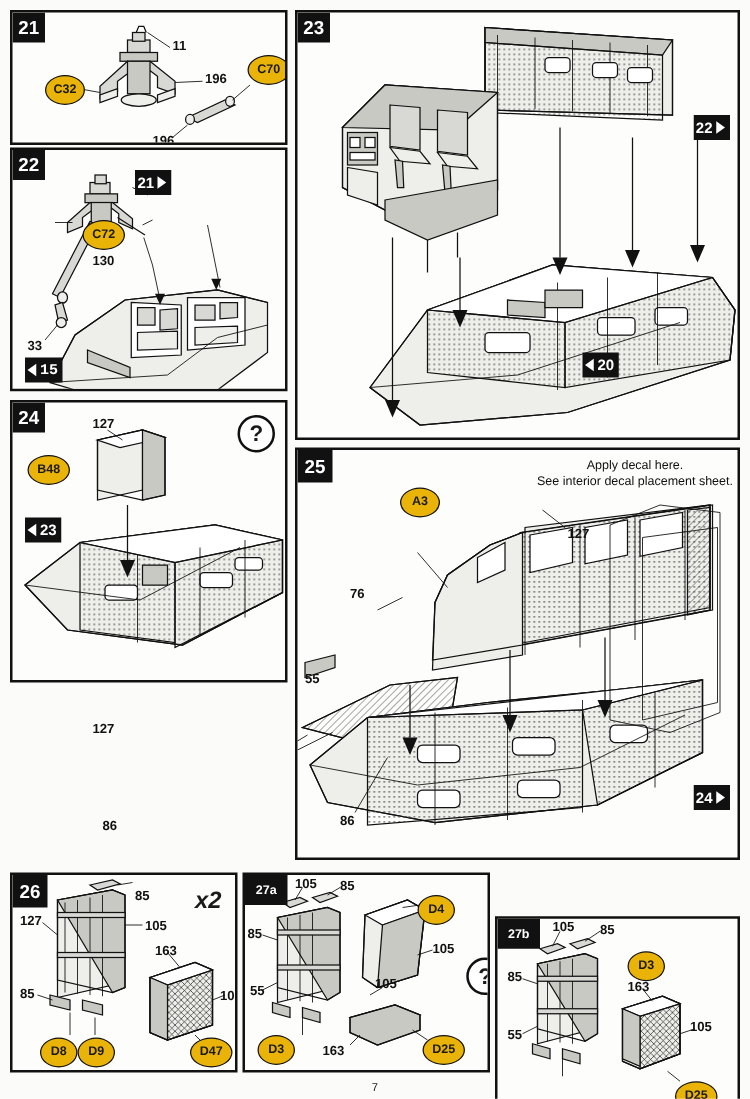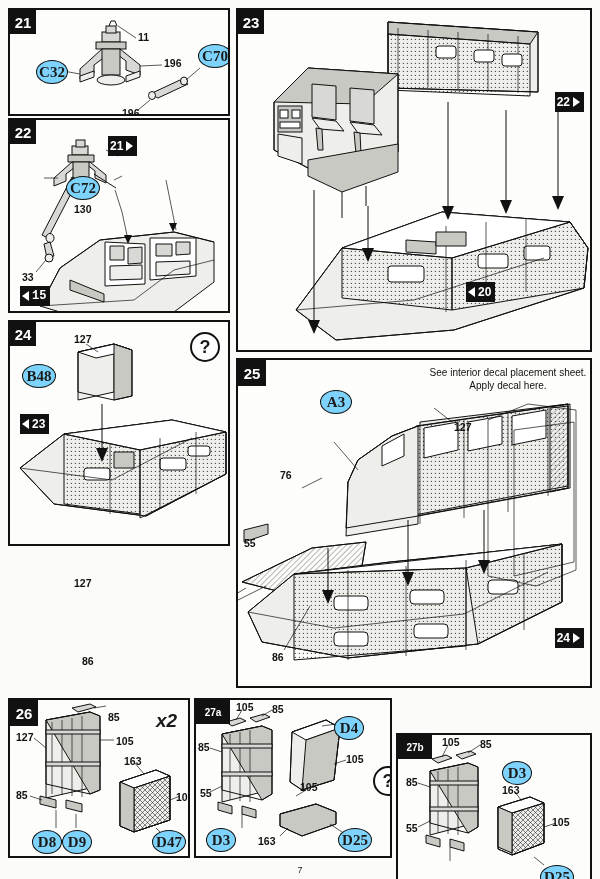--- a/index.html
+++ b/index.html
@@ -13,21 +13,21 @@
   
   .steptab{position:absolute;background:#111;color:#fff;font-weight:bold;display:flex;align-items:center;justify-content:center;font-size:15px;letter-spacing:0px;}
   .steptab.small{font-size:10px;}
 
   
   .gotostep{position:absolute;background:#111;color:#fff;font-weight:bold;font-size:12px;display:flex;align-items:center;justify-content:center;padding:1px 4px 1px 2px;}
   .gotostep .tri{width:0;height:0;border-top:5px solid transparent;border-bottom:5px solid transparent;border-right:7px solid #fff;margin-right:3px;}
   .gotostep.rightward .tri{border-right:none;border-left:7px solid #fff;margin-right:0;margin-left:3px;order:2;}
 
   
-  .bubble{position:absolute;border:1.6px solid #111;border-radius:50%;background:#7dd3fc;display:flex;align-items:center;justify-content:center;font-size:15px;font-weight:bold;line-height:1;font-family:Liberation Serif, serif;}
+  .bubble{position:absolute;border:1.6px solid #111;border-radius:50%;background:#eab308;display:flex;align-items:center;justify-content:center;font-size:10px;font-weight:bold;line-height:1;}
 
   
   .num{position:absolute;font-size:10.5px;font-weight:bold;color:#111;background:transparent;line-height:1;}
   .note{position:absolute;font-size:10px;color:#111;line-height:13px;text-align:center;}
 
   
   .qmark{position:absolute;width:26px;height:26px;border:2px solid #111;border-radius:50%;background:#fff;display:flex;align-items:center;justify-content:center;font-size:18px;font-weight:bold;}
 
   .x2{position:absolute;font-size:19px;font-weight:bold;font-style:italic;}
 
@@ -342,22 +342,22 @@
 
       <line x1="96" y1="82" x2="120" y2="110" class="lnt"></line>
       <line x1="64" y1="128" x2="84" y2="118" class="lnt"></line>
       <line x1="196" y1="48" x2="214" y2="62" class="lnt"></line>
       <line x1="-12" y1="240" x2="8" y2="228" class="lnt"></line>
       <line x1="0" y1="240" x2="28" y2="226" class="lnt"></line>
       <line x1="46" y1="290" x2="72" y2="246" class="lnt"></line>
     </svg>
     <div class="steptab" style="left:0;top:0;width:28px;height:26px;text-align:center;">25</div>
     <div class="note" style="left:188px;top:6px;width:164px;">
+      <div>Apply decal here.</div>
       <div>See interior decal placement sheet.</div>
-      <div>Apply decal here.</div>
     </div>
     <div class="bubble" style="left:82px;top:30px;width:30px;height:22px;">A3</div>
     <div class="num" style="left:216px;top:62px;">127</div>
     <div class="num" style="left:42px;top:110px;">76</div>
     <div class="num" style="left:6px;top:178px;">55</div>
 
     <div class="num" style="left:34px;top:292px;">86</div>
     <div class="gotostep rightward" style="right:6px;top:268px;height:18px;">
       <span>24</span>
         <span class="tri"></span>

